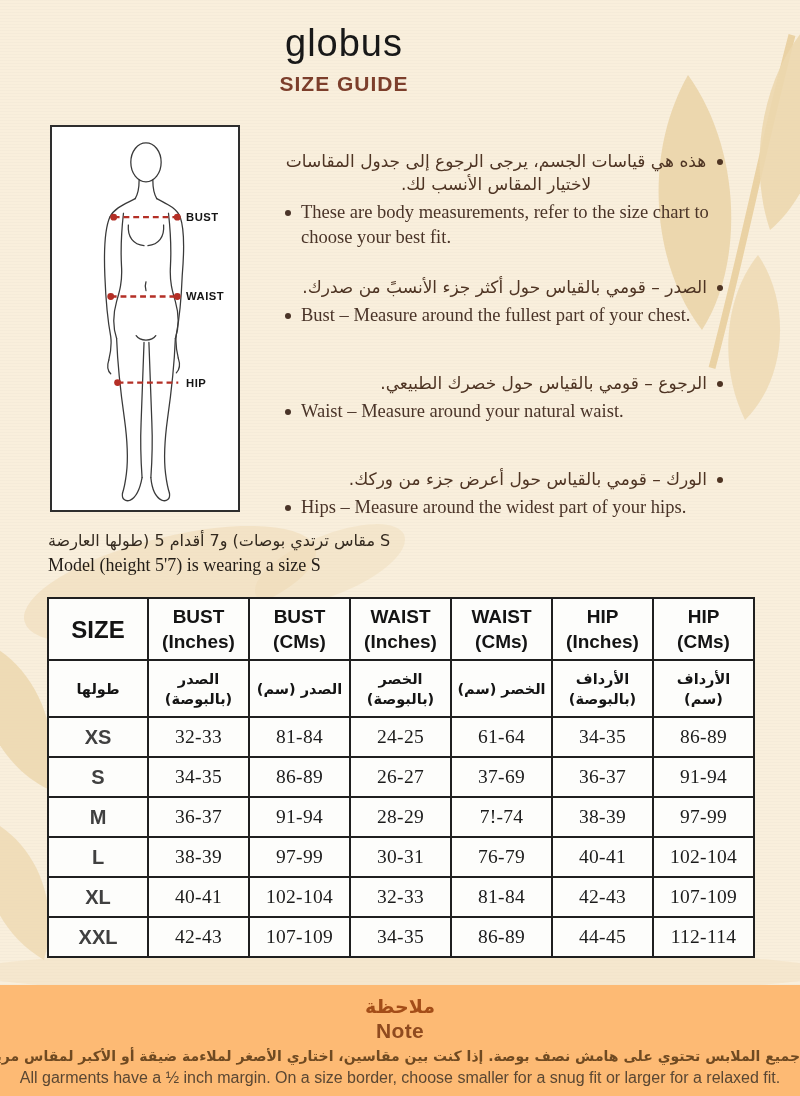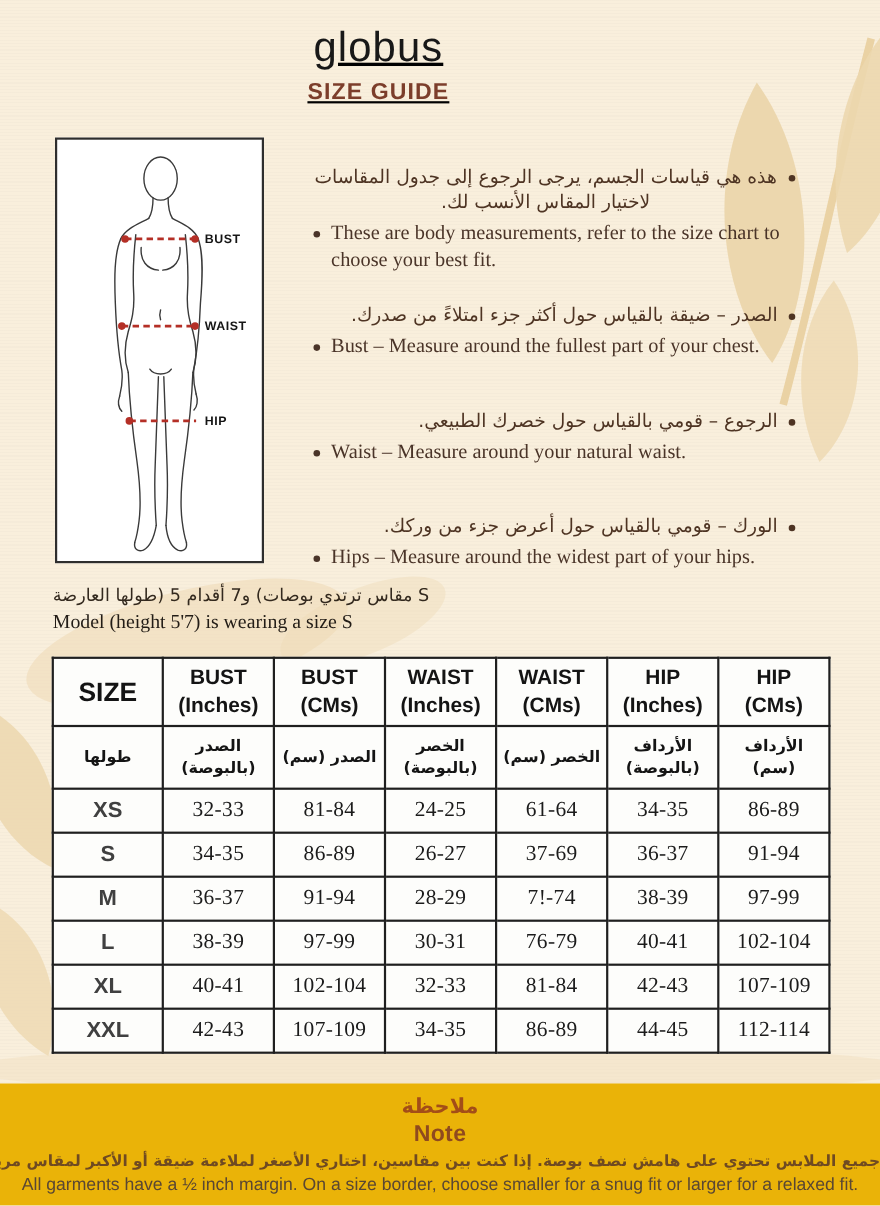--- a/index.html
+++ b/index.html
@@ -6,21 +6,21 @@
   body{
     width:800px;height:1096px;position:relative;overflow:hidden;
     background:#f9efdc;
     background-image:repeating-linear-gradient(180deg, rgba(0,0,0,0.015) 0 1px, transparent 1px 3px);
     font-family:"Liberation Sans",sans-serif;
   }
   .decor{position:absolute;inset:0;z-index:0;}
   .layer{position:absolute;z-index:1;}
 
   
-  .header{left:0;top:22px;width:688px;text-align:center;text-decoration:underline;}
+  .header{left:0;top:22px;width:688px;text-align:center;}
   .logo{font-family:"Liberation Sans",sans-serif;font-size:38px;font-weight:400;color:#181818;letter-spacing:1px;line-height:42px;}
   .title{font-size:21px;font-weight:700;color:#7c3e2b;letter-spacing:1px;line-height:34px;margin-top:3px;}
 
   
   .figure-box{left:50px;top:125px;width:190px;height:387px;background:#ffffff;border:2px solid #2e2e2e;box-sizing:border-box;}
   .figure-box svg{display:block;width:100%;height:100%;}
 
   
   .bullets{left:285px;top:150px;width:438px;}
   .group{margin-bottom:44px;}
@@ -47,21 +47,21 @@
   tr.h-en{height:62px;}
   tr.h-en th{font-size:19px;font-weight:700;color:#141414;line-height:25px;}
   tr.h-en th.size-h{font-size:24px;}
   tr.h-ar{height:57px;}
   tr.h-ar th{direction:rtl;font-family:"DejaVu Sans",sans-serif;font-size:14.5px;font-weight:700;color:#141414;line-height:20px;padding:2px 4px;}
   tr.data{height:40px;}
   tr.data th{font-size:20px;font-weight:700;color:#404040;}
   tr.data td{font-size:19.5px;font-weight:400;color:#1b1b1b;letter-spacing:0.3px;font-family:Liberation Serif, serif;}
 
   
-  .note-band{left:0;top:985px;width:800px;height:111px;background:#eab308;text-align:center;box-sizing:border-box;padding-top:9px;}
+  .note-band{left:0;top:985px;width:800px;height:111px;background:#fdba74;text-align:center;box-sizing:border-box;padding-top:9px;}
   .note-h-ar{font-family:"DejaVu Sans",sans-serif;font-size:19px;font-weight:700;color:#a34d18;line-height:24px;}
   .note-h-en{font-size:21px;font-weight:700;color:#8f4a1f;line-height:25px;letter-spacing:0.3px;}
   .note-ar{direction:rtl;font-family:"DejaVu Sans",sans-serif;font-size:14px;font-weight:700;color:#6f4a22;line-height:20px;margin-top:3px;white-space:nowrap;}
   .note-en{font-size:16px;color:#5a4733;line-height:20px;margin-top:2px;white-space:nowrap;}
 </style>
 </head>
 <body>
 
 <svg class="decor" viewBox="0 0 800 1096" xmlns="http://www.w3.org/2000/svg">
   <g fill="#ecd7ae" stroke="none">
@@ -129,21 +129,21 @@
         <span class="txt">هذه هي قياسات الجسم، يرجى الرجوع إلى جدول المقاسات لاختيار المقاس الأنسب لك.</span>
         <span class="dot"></span>
       </div>
     <div class="item en">
         <span class="dot"></span>
         <span class="txt">These are body measurements, refer to the size chart to choose your best fit.</span>
       </div>
   </div>
   <div class="group">
     <div class="item ar">
-        <span class="txt">الصدر – ضيقة بالقياس حول أكثر جزء امتلاءً من صدرك.</span>
+        <span class="txt">الصدر – قومي بالقياس حول أكثر جزء الأنسبً من صدرك.</span>
         <span class="dot"></span>
       </div>
     <div class="item en">
         <span class="dot"></span>
         <span class="txt">Bust – Measure around the fullest part of your chest.</span>
       </div>
   </div>
   <div class="group">
     <div class="item ar">
         <span class="txt">الرجوع – قومي بالقياس حول خصرك الطبيعي.</span>

